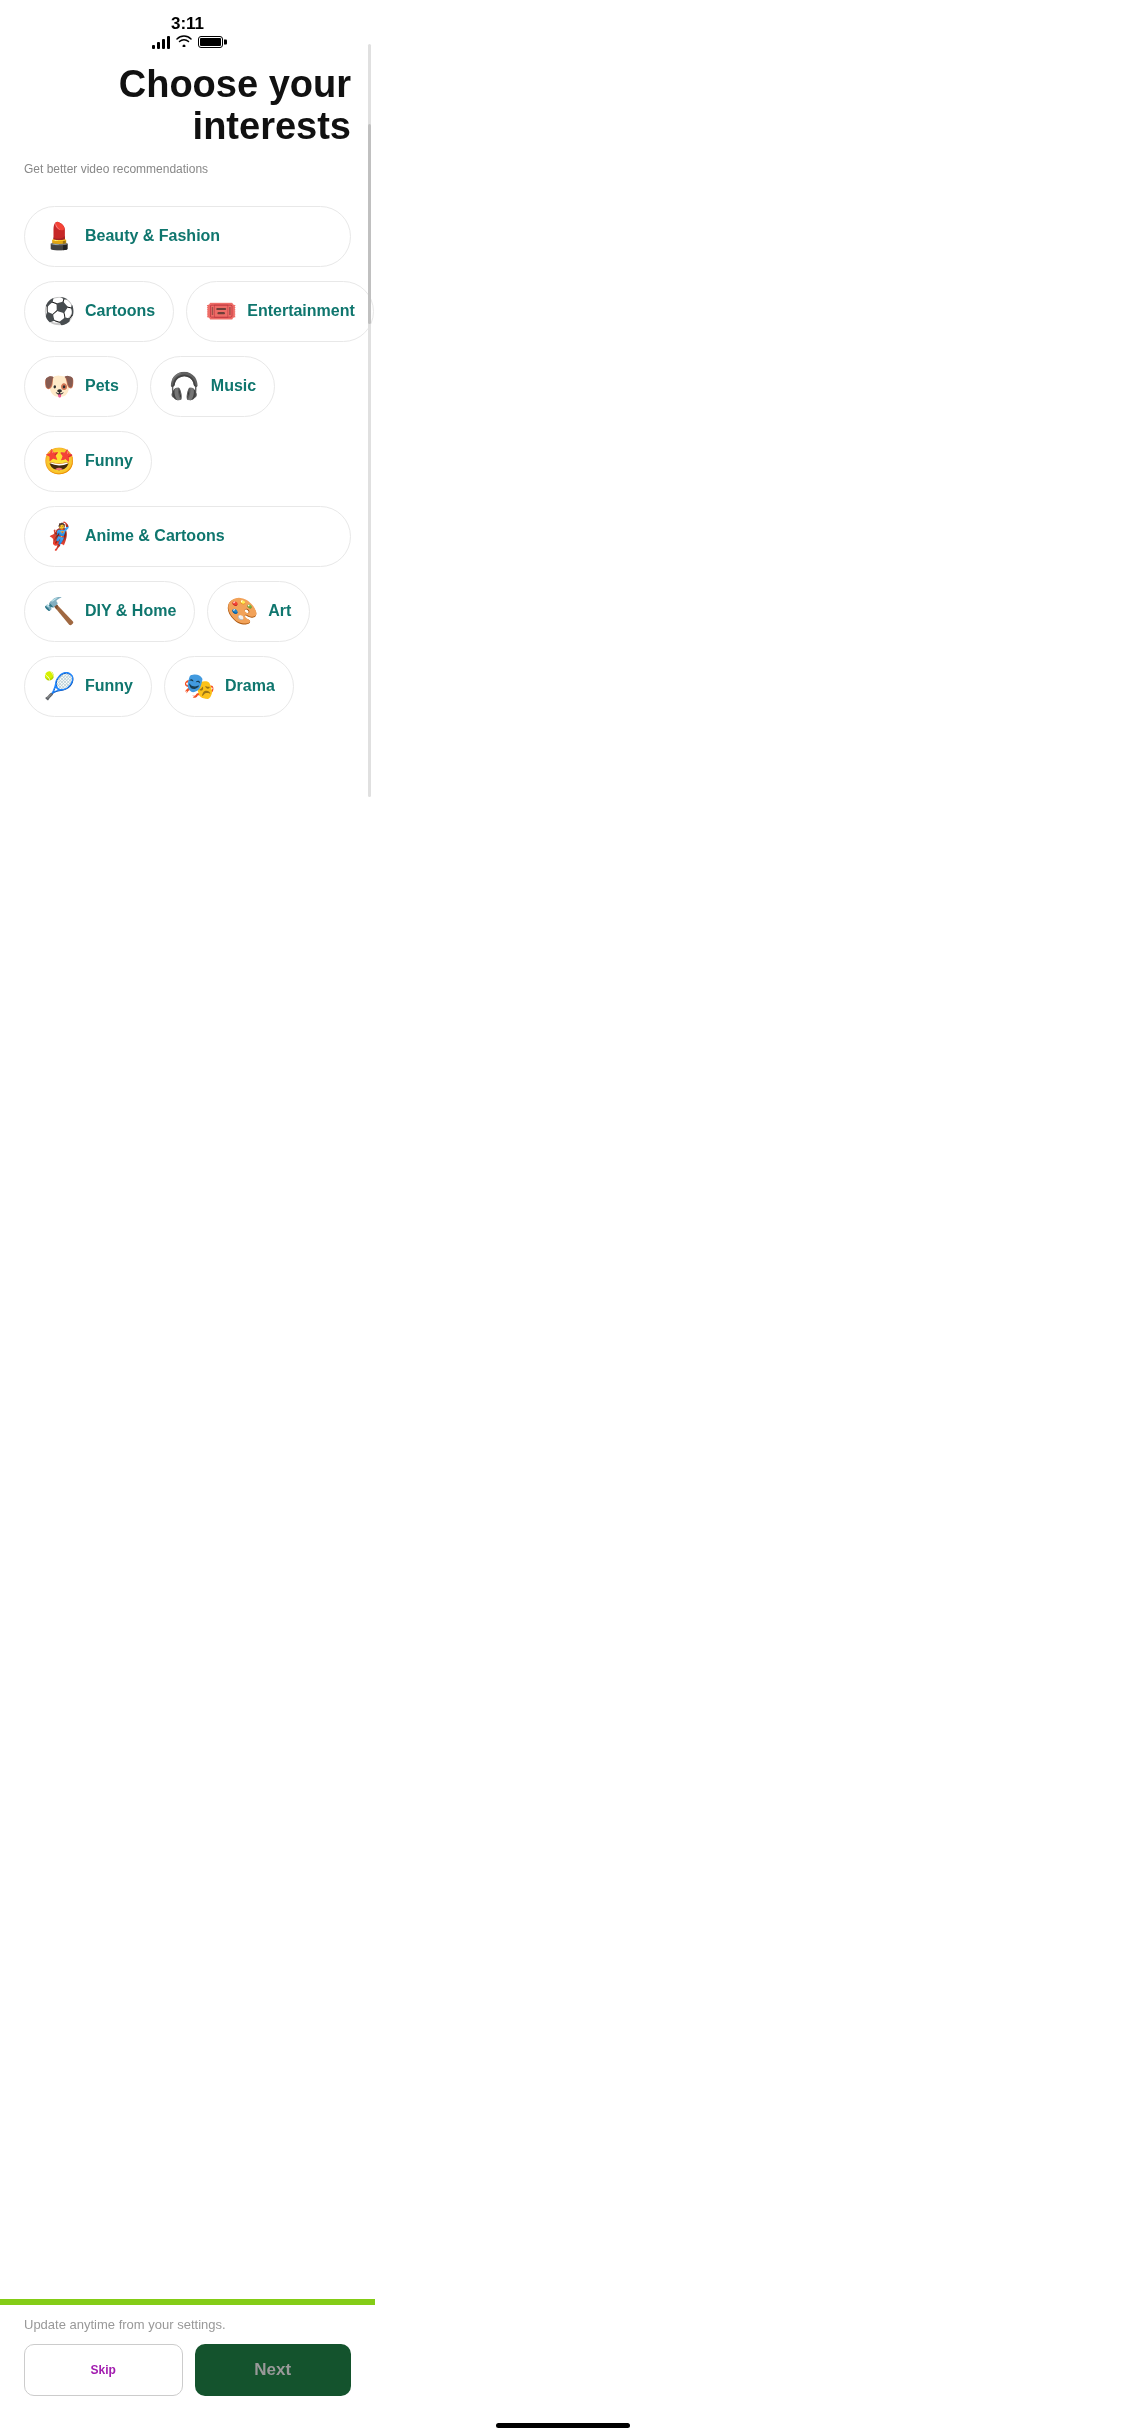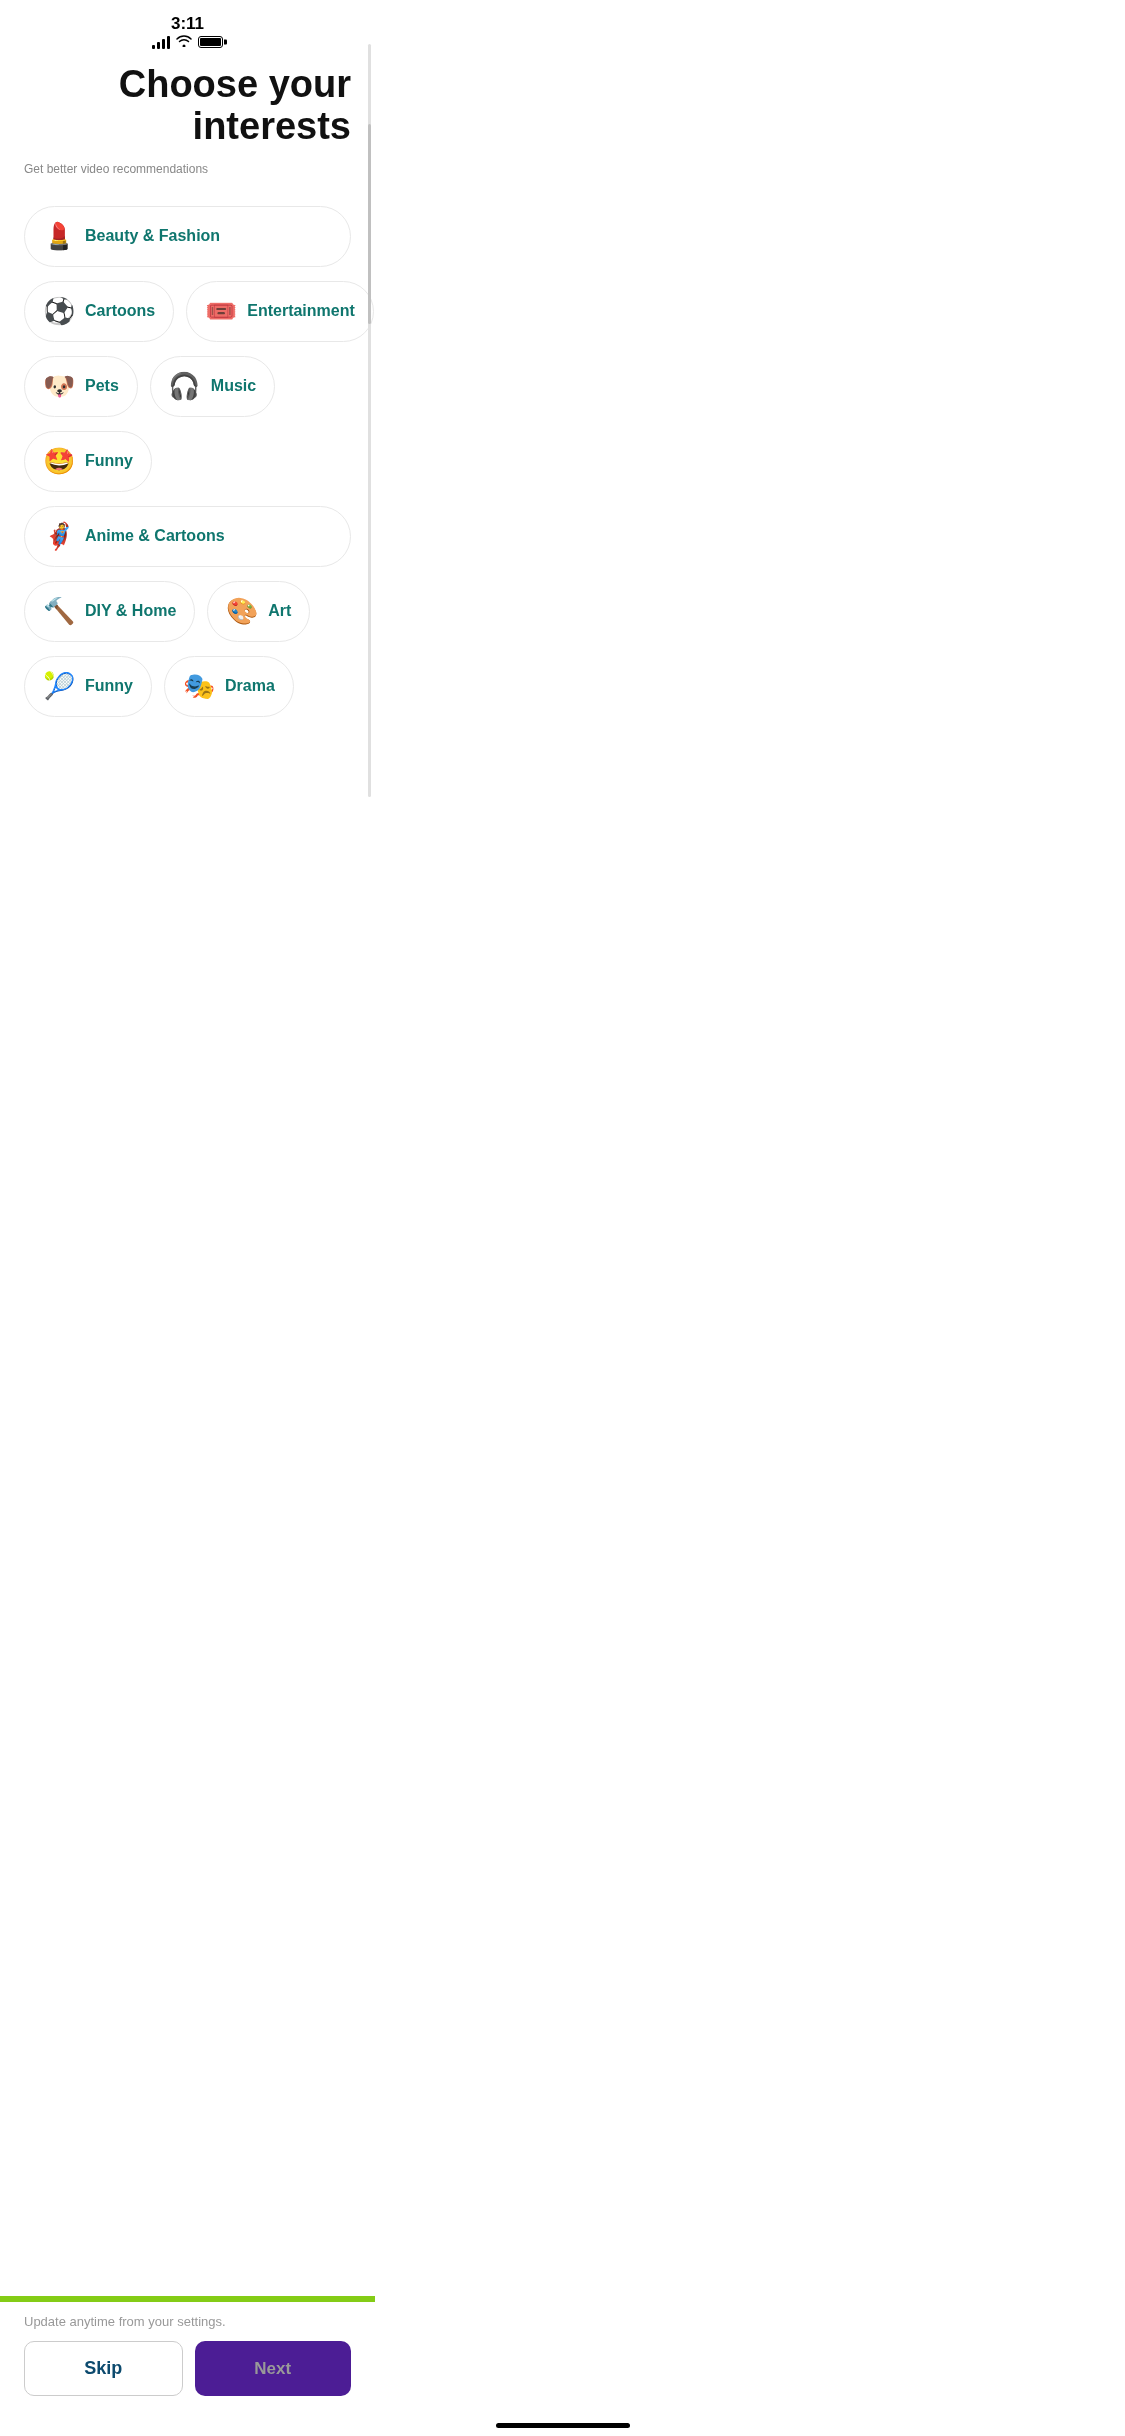--- a/index.html
+++ b/index.html
@@ -181,33 +181,33 @@
       display: flex;
       gap: 12px;
     }
 
     .btn-skip {
       flex: 1;
       padding: 16px;
       border: 1.5px solid #ccc;
       border-radius: 10px;
       background: #fff;
-      font-size: 18px;
+      font-size: 12px;
       font-weight: 700;
-      color: #0c4a6e;
+      color: #a21caf;
       cursor: pointer;
       text-align: center;
     }
 
     .btn-next {
       flex: 1;
       padding: 16px;
       border: none;
       border-radius: 10px;
-      background: #4c1d95;
+      background: #14532d;
       font-size: 17px;
       font-weight: 600;
       color: #999;
       cursor: not-allowed;
       text-align: center;
     }
 
     .home-indicator {
       position: fixed;
       bottom: 8px;

